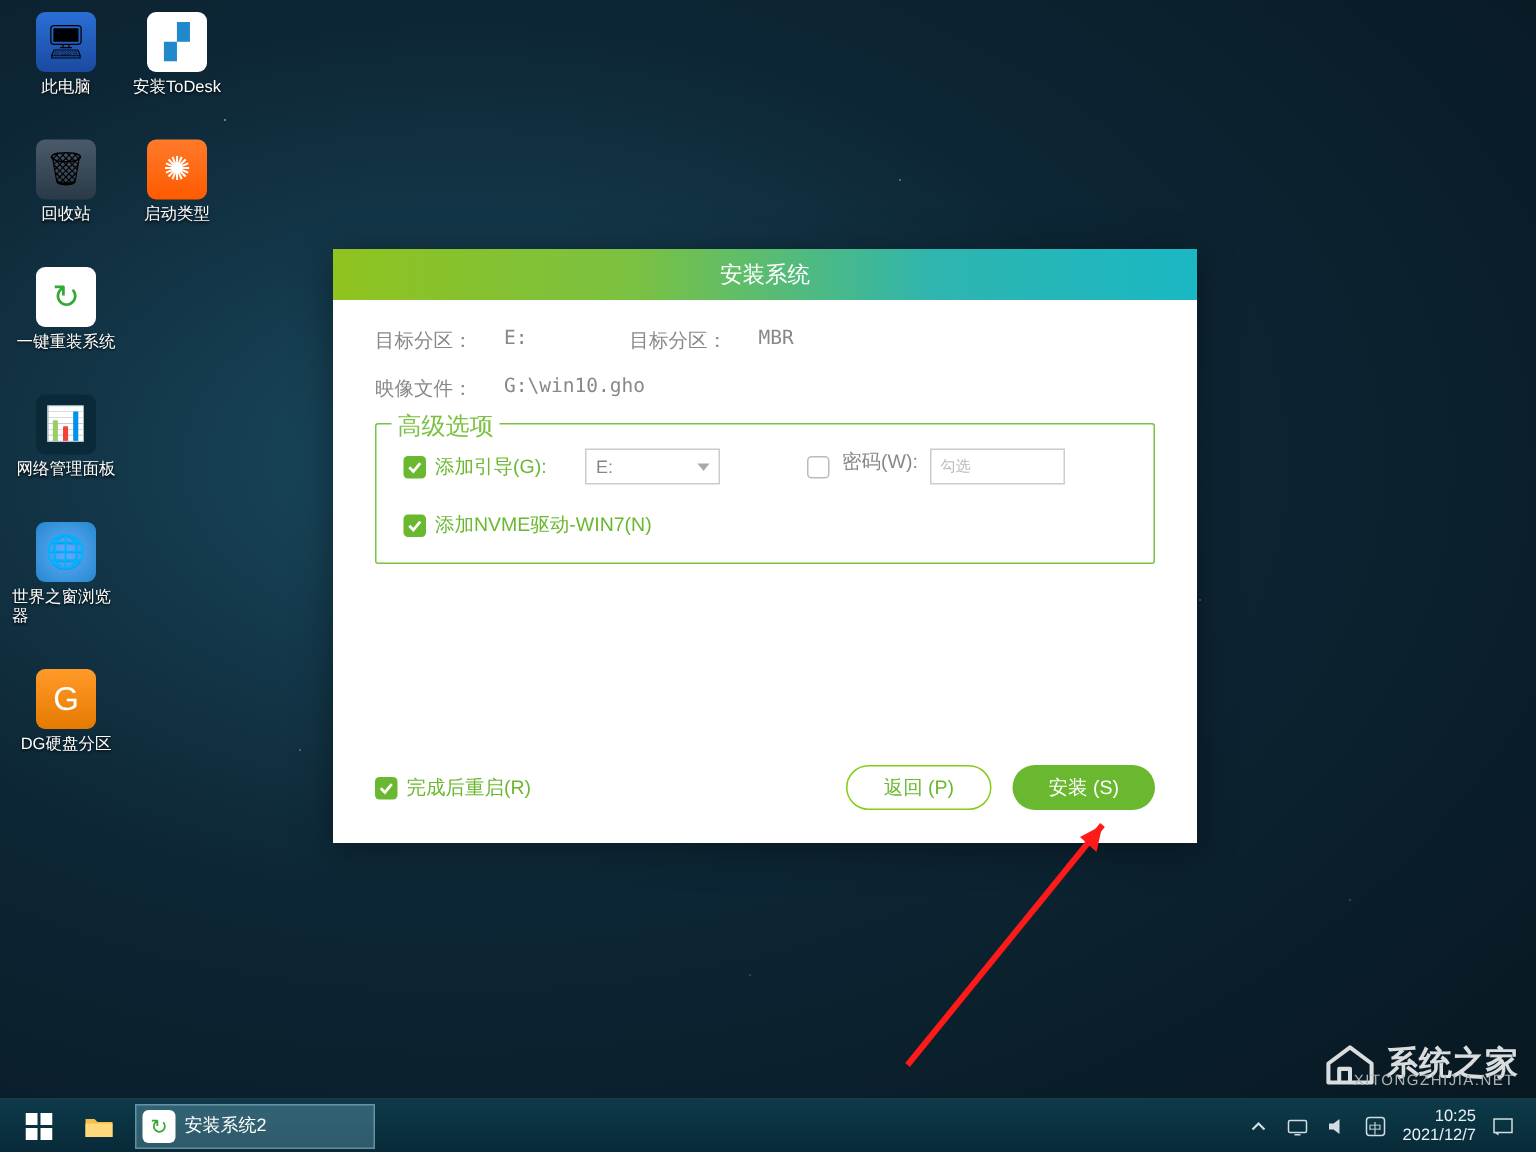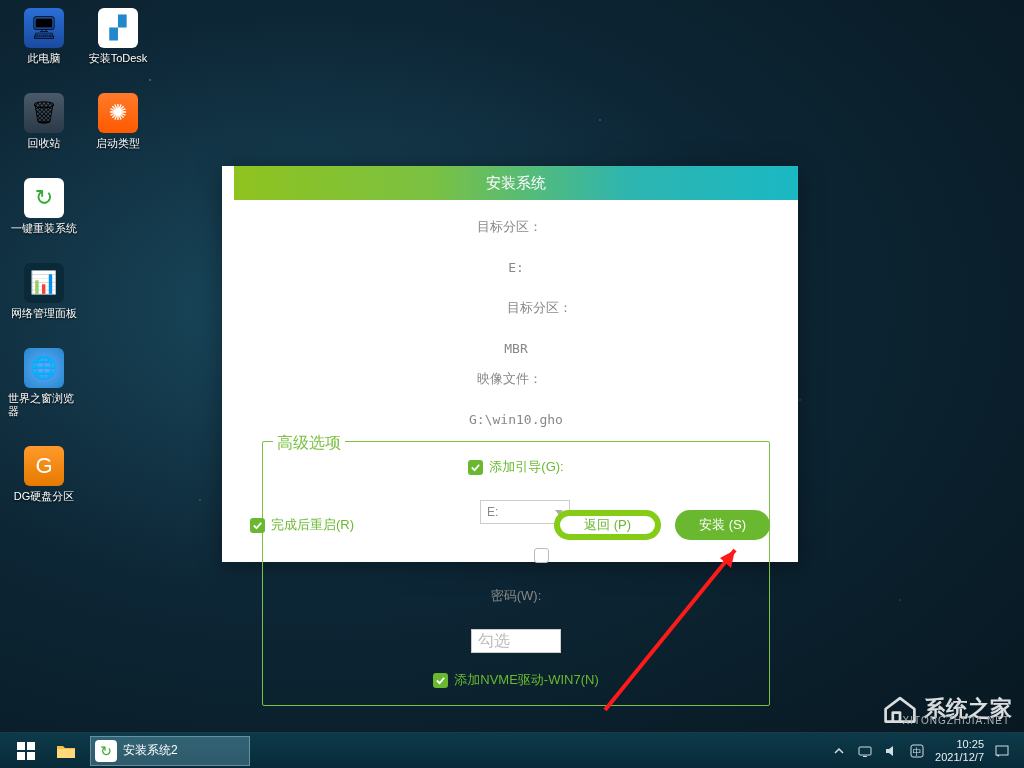--- a/index.html
+++ b/index.html
@@ -32,58 +32,58 @@
 .sunflower { background:linear-gradient(#ff7a2a,#ff5a00); color:#fff; }
 .reinstall { background:#fff; color:#3a3; }
 .macdisk { background:#555; color:#ccc; }
 .netpanel { background:#0a2a3a; }
 .browser { background:radial-gradient(#6af,#28c); border-radius:50%; }
 .dgdisk { background:linear-gradient(#ff9a2a,#e67a00); color:#fff; }
 
 
 .dialog {
   position:absolute; left:222px; top:166px; width:576px; height:396px;
-  background:#fff; box-shadow:0 4px 24px rgba(0,0,0,.4);padding-left:12px;
+  background:#fff; box-shadow:0 4px 24px rgba(0,0,0,.4);
 }
 .dlg-title {
   height:34px; background:linear-gradient(90deg,#8fc31f 0%, #7bc142 35%, #2eb5b0 70%, #1ab8c4 100%);
   color:#fff; font-size:15px; display:flex; align-items:center; justify-content:center;
 }
 .dlg-body { padding:18px 28px 0; font-size:13px; color:#888; }
-.row { display:flex; align-items:center; margin-bottom:14px; gap:24px;flex-direction:column; }
+.row { display:flex; margin-bottom:14px; gap:8px; }
 .row .label { width:78px; color:#888; }
 .row .val { color:#888; font-family:"SimSun",monospace; }
 .row .label2 { margin-left:60px; width:78px; color:#888; }
 .fieldset {
   border:1px solid #7bc142; border-radius:2px; padding:16px 18px 10px; margin-top:6px; position:relative;
 }
 .fieldset .legend {
   position:absolute; top:-9px; left:10px; background:#fff; padding:0 4px; color:#7bc142; font-size:16px;
 }
 .chk { display:inline-flex; align-items:center; gap:6px; cursor:pointer; }
 .chk .box { width:15px; height:15px; border-radius:3px; background:#6ab82f; display:flex; align-items:center; justify-content:center; }
 .chk .box svg { width:11px; height:11px; }
 .chk .box.empty { background:#fff; border:1px solid #bbb; }
 .chk .txt { color:#6ab82f; font-size:13px; }
 .sel {
   width:90px; height:24px; border:1px solid #ccc; background:#fff; display:inline-flex; align-items:center;
   padding:0 6px; color:#888; font-size:12px; justify-content:space-between; margin-left:18px;
 }
 .sel .caret { border-left:4px solid transparent; border-right:4px solid transparent; border-top:5px solid #aaa; }
 .pwd-input {
-  width:90px; height:24px; border:1px solid #ccc; background:#fff; color:#bbb; font-size:16px; padding:0 6px;
+  width:90px; height:24px; border:1px solid #ccc; background:#fff; color:#bbb; font-size:10px; padding:0 6px;
   display:inline-flex; align-items:center;
 }
 .dlg-footer { position:absolute; bottom:22px; left:28px; right:28px; display:flex; align-items:center; }
 .dlg-footer .spacer { flex:1; }
 .btn {
   height:30px; padding:0 24px; border-radius:15px; font-size:13px; display:inline-flex;
   align-items:center; justify-content:center; cursor:pointer; margin-left:14px;
 }
-.btn-back { border:6px solid #84cc16; color:#6ab82f; background:#fff; }
+.btn-back { border:1px solid #84cc16; color:#6ab82f; background:#fff; }
 .btn-install { background:#6ab82f; color:#fff; border:none;text-align:center; }
 
 
 .arrow { position:absolute; left:575px; top:540px; pointer-events:none; }
 
 
 .watermark { position:absolute; right:12px; bottom:44px; display:flex; align-items:center; gap:6px; opacity:.85; }
 .watermark .house { width:36px; height:30px; }
 .watermark .wtxt { color:#fff; font-size:22px; font-weight:bold; }
 .watermark .sub { color:#ccc; font-size:10px; letter-spacing:1px; position:absolute; right:2px; bottom:-2px; }

